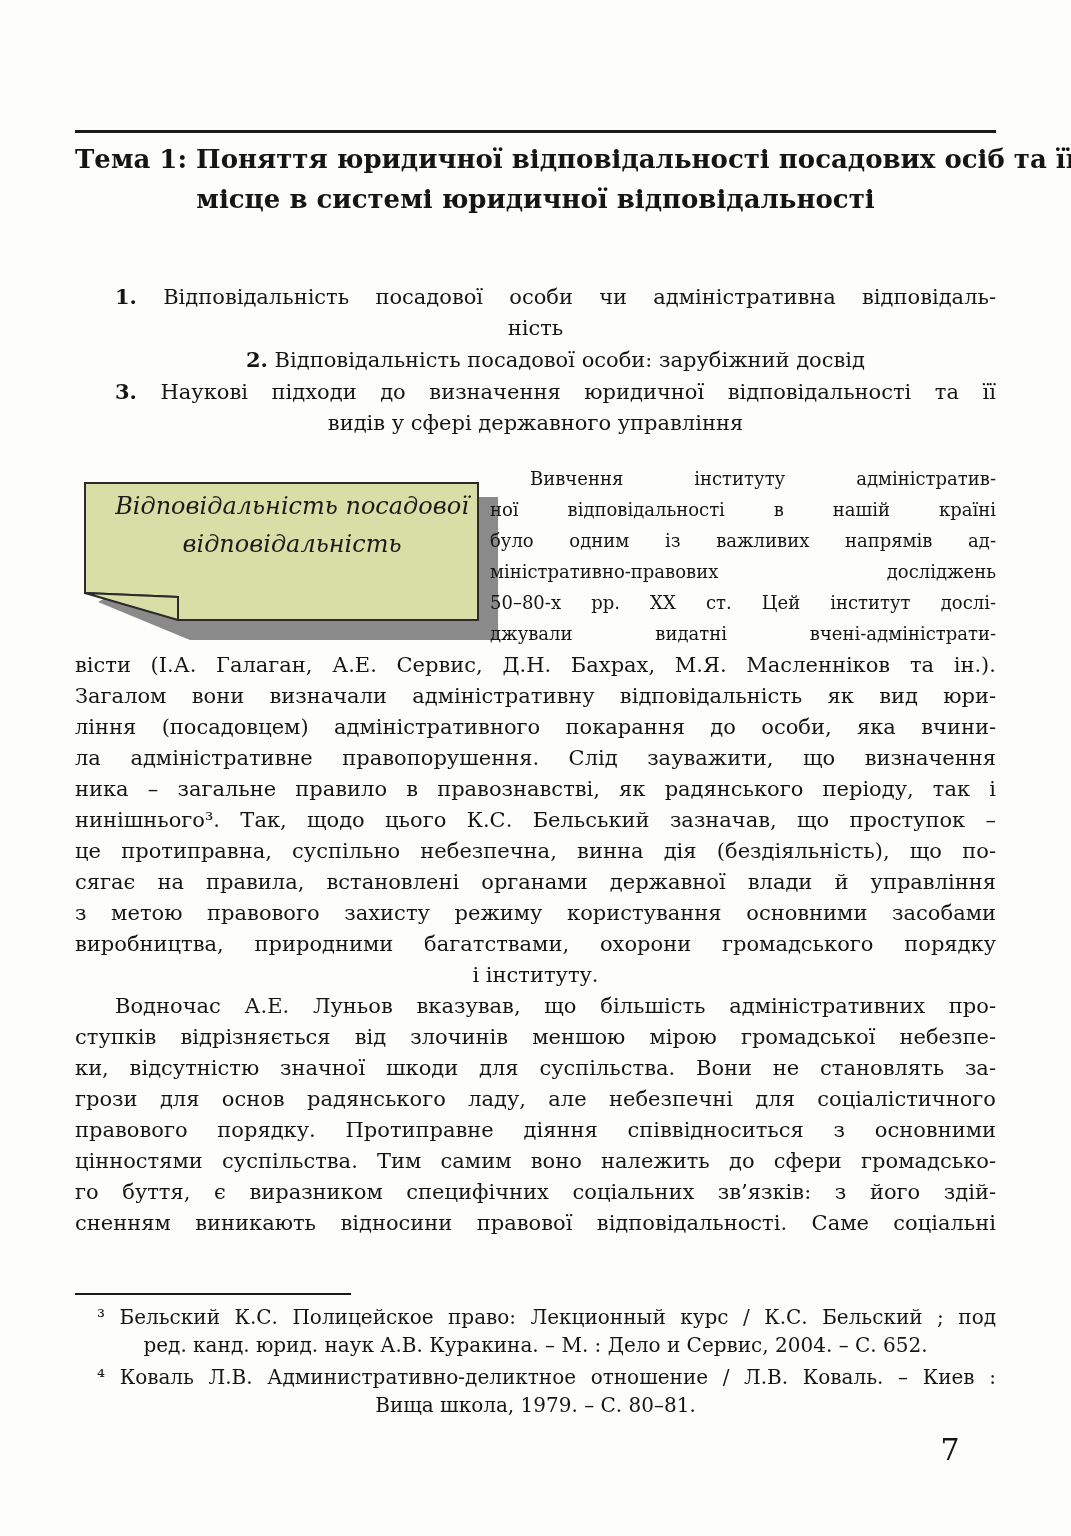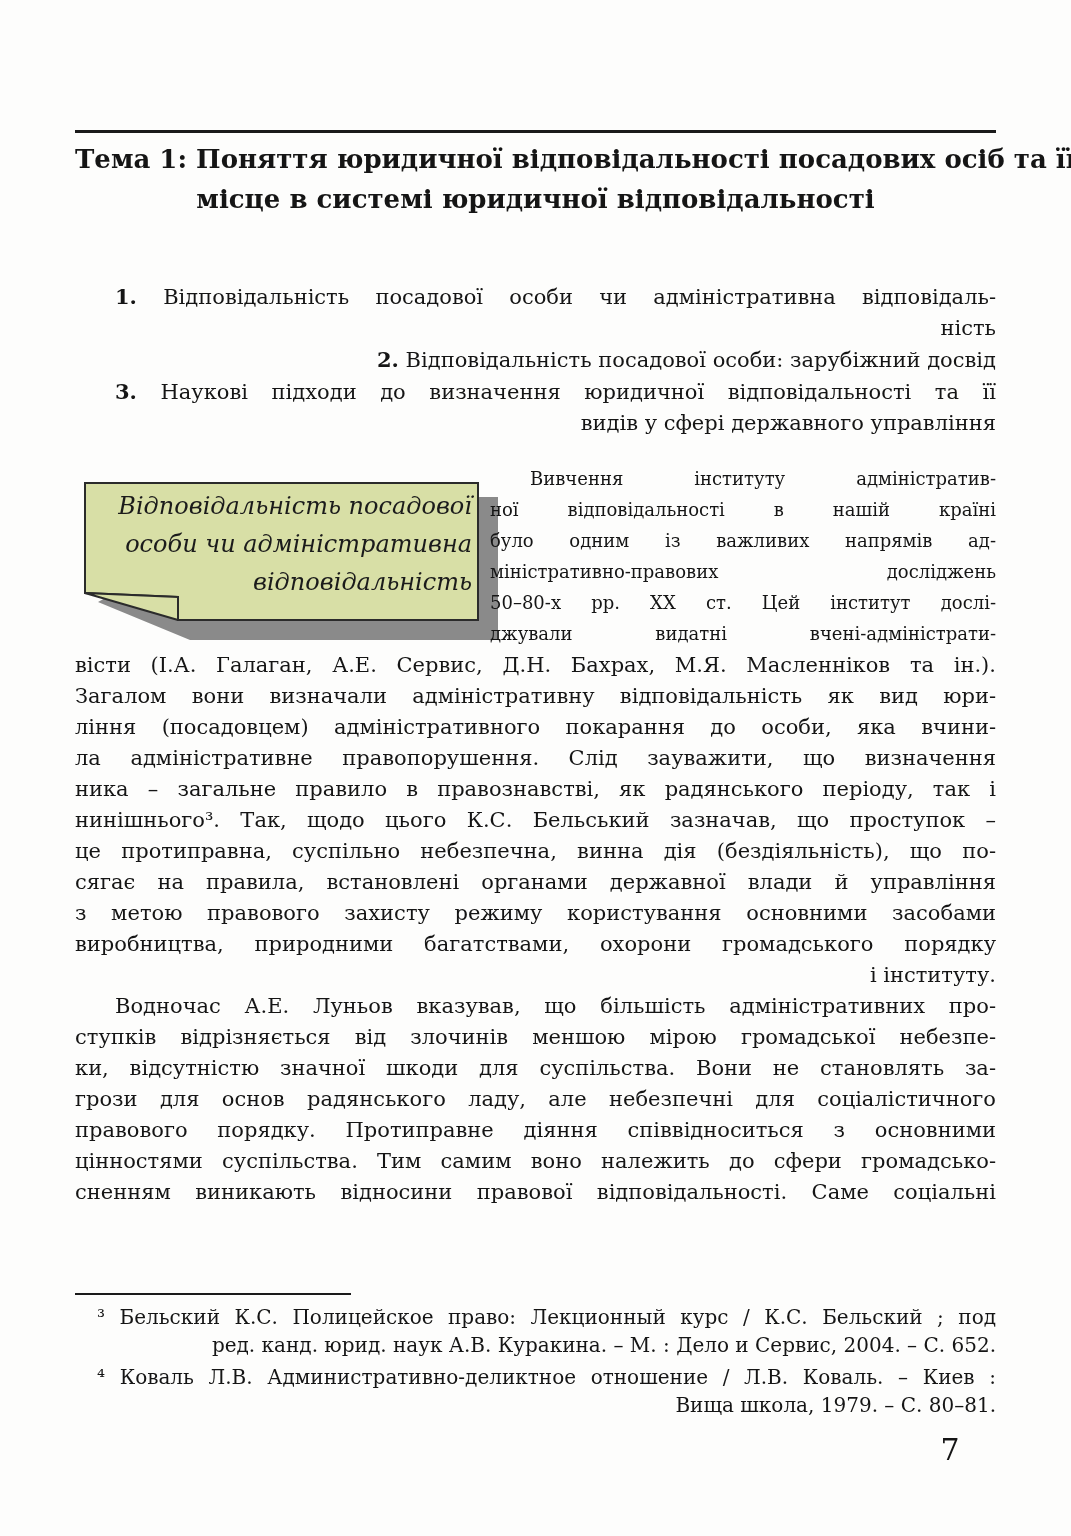--- a/index.html
+++ b/index.html
@@ -11,21 +11,21 @@
     font-family:"DejaVu Serif", "Liberation Serif", serif;
     color:#151515;
     overflow:hidden;
   }
   .top-rule{position:absolute;left:75px;top:130px;width:921px;height:3px;background:#1a1a1a;}
   .heading{
     position:absolute;left:75px;top:139px;width:921px;
     text-align:center;font-weight:bold;font-size:26px;line-height:40px;
   }
   .heading .h-line{white-space:nowrap;}
-  .lines .ln{text-align:right;}
+  .lines .ln{text-align:center;}
   .lines .ln.j{text-align:justify;text-align-last:justify;text-justify:inter-word;}
   .lines .ln.i{text-indent:40px;}
   .lines .ln.fi{text-indent:22px;}
   .lines .ln b{font-weight:bold;}
   .toc{position:absolute;left:75px;top:281px;width:921px;font-size:21px;line-height:31px;}
   .callout-svg{position:absolute;left:70px;top:470px;}
   .callout-text{
     position:absolute;left:112px;top:487px;width:360px;
     font-style:italic;font-size:24px;line-height:38px;color:#1b1b1b;
   }
@@ -58,21 +58,20 @@
     </div>
 
   <svg class="callout-svg" width="440" height="185" viewBox="70 470 440 185">
     <path d="M478 497 L498 497 L498 640 L190 640 L98 602 L109 596 L178 620 L478 620 Z" fill="#8a8a8a"></path>
     <path stroke="#2b2b2b" stroke-width="2" d="M85 483 L478 483 L478 620 L178 620 L178 597 L85 593 Z" fill="#d8dfa6"></path>
     <path stroke="#2b2b2b" stroke-width="2" stroke-linejoin="round" d="M85 593 L178 597 L178 620 Z" fill="#d8dfa6"></path>
   </svg>
 
   <div class="callout-text lines">
       <div class="ln ">Відповідальність посадової</div>
-      <div class="ln ">особи чи адміністративна</div>
       <div class="ln ">відповідальність</div>
     </div>
 
   <div class="intro lines">
       <div class="ln i j">Вивчення інституту адміністратив-</div>
       <div class="ln j">ної відповідальності в нашій країні</div>
       <div class="ln j">було одним із важливих напрямів ад-</div>
       <div class="ln j">міністративно-правових досліджень</div>
       <div class="ln j">50–80-х рр. XX ст. Цей інститут дослі-</div>
       <div class="ln j">джували видатні вчені-адміністрати-</div>
@@ -89,20 +88,21 @@
       <div class="ln j">сягає на правила, встановлені органами державної влади й управління</div>
       <div class="ln j">з метою правового захисту режиму користування основними засобами</div>
       <div class="ln j">виробництва, природними багатствами, охорони громадського порядку</div>
       <div class="ln ">і інституту.</div>
       <div class="ln i j">Водночас А.Е. Луньов вказував, що більшість адміністративних про-</div>
       <div class="ln j">ступків відрізняється від злочинів меншою мірою громадської небезпе-</div>
       <div class="ln j">ки, відсутністю значної шкоди для суспільства. Вони не становлять за-</div>
       <div class="ln j">грози для основ радянського ладу, але небезпечні для соціалістичного</div>
       <div class="ln j">правового порядку. Протиправне діяння співвідноситься з основними</div>
       <div class="ln j">цінностями суспільства. Тим самим воно належить до сфери громадсько-</div>
+      <div class="ln j">го буття, є виразником специфічних соціальних зв’язків: з його здій-</div>
       <div class="ln j">сненням виникають відносини правової відповідальності. Саме соціальні</div>
     </div>
 
   <div class="fn-rule"></div>
 
   <div class="fn fn1 lines">
       <div class="ln fi j">³ Бельский К.С. Полицейское право: Лекционный курс / К.С. Бельский ; под</div>
       <div class="ln ">ред. канд. юрид. наук А.В. Куракина. – М. : Дело и Сервис, 2004. – С. 652.</div>
     </div>
   <div class="fn fn2 lines">

